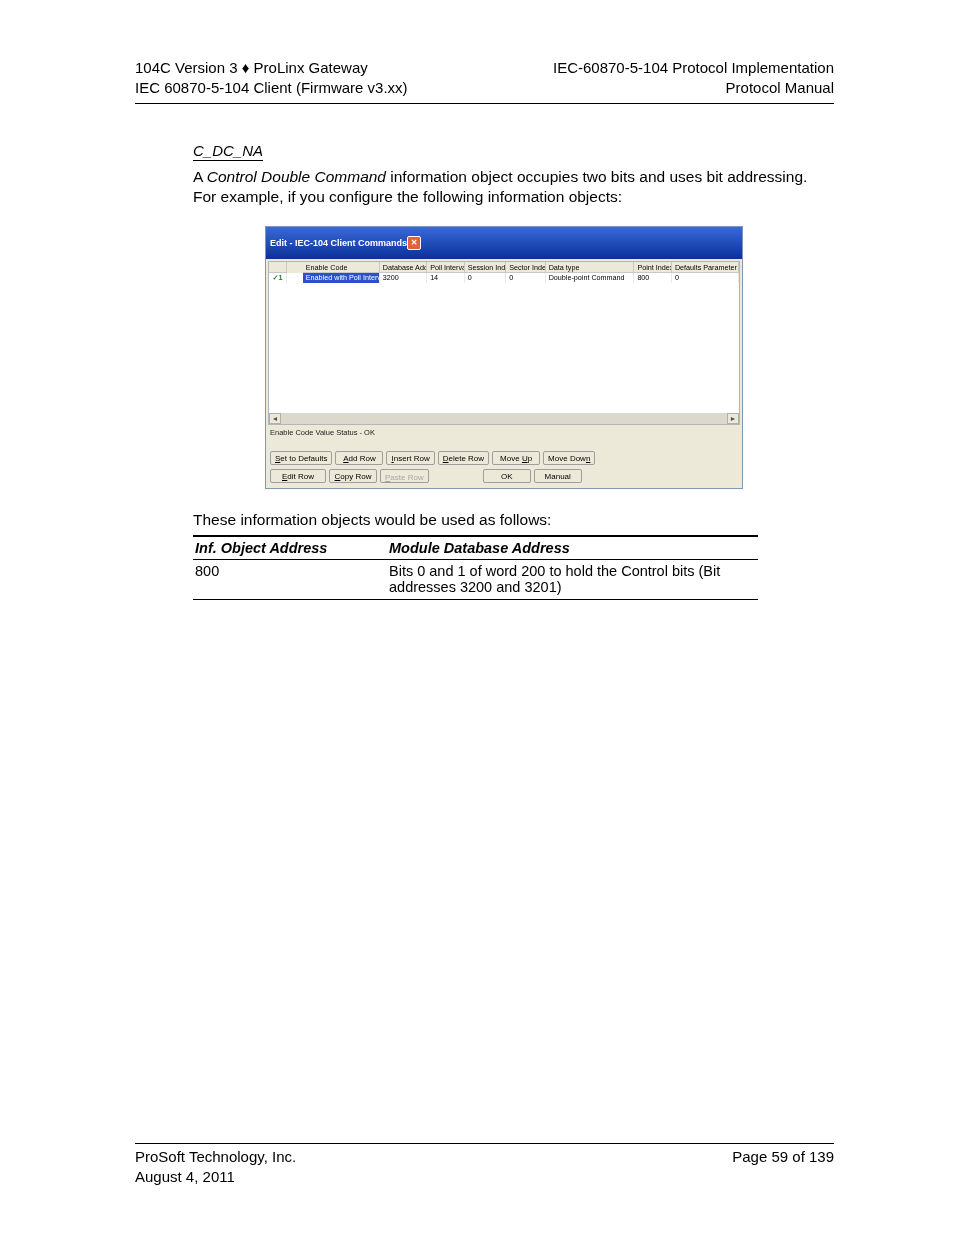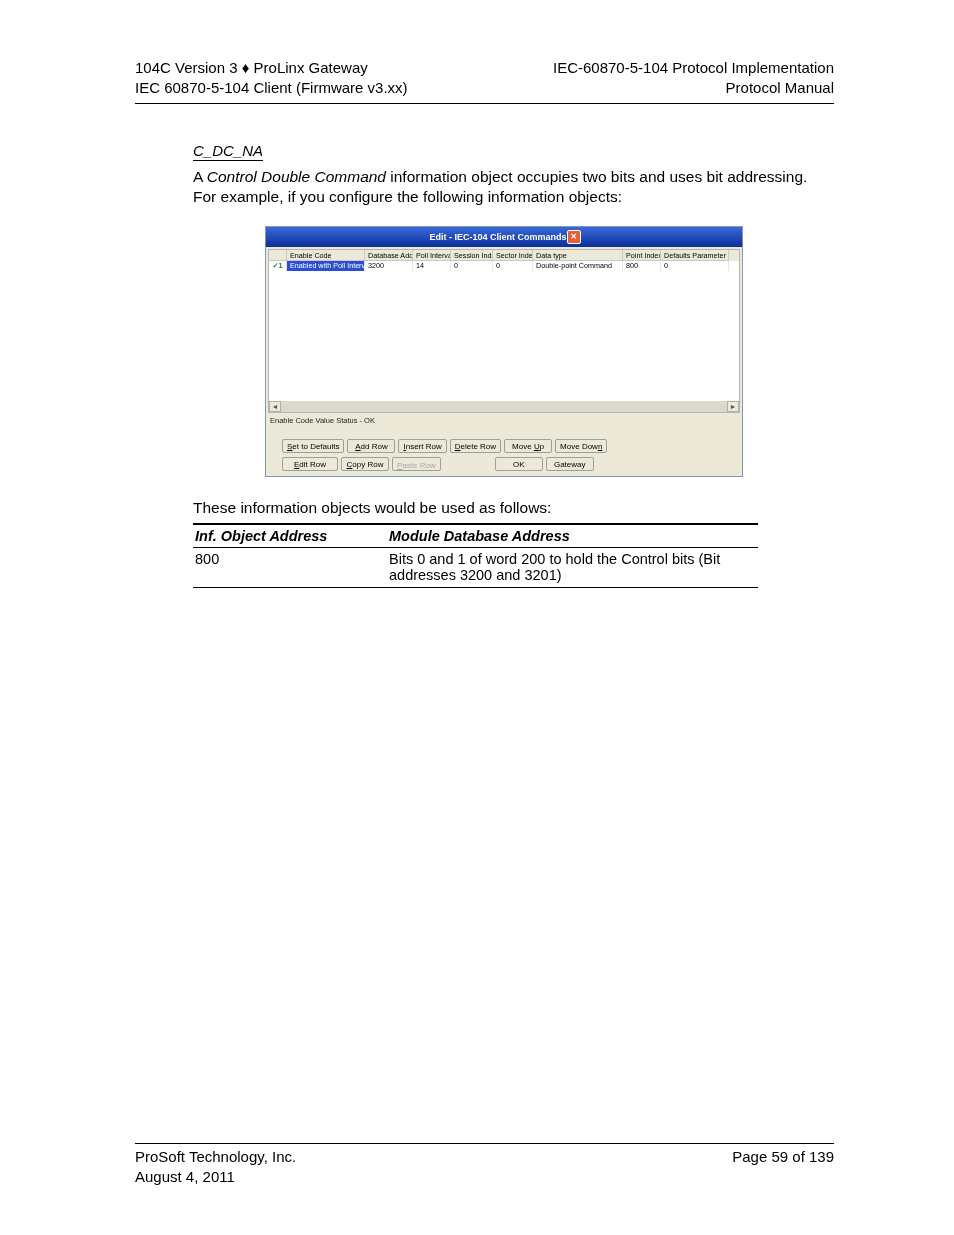--- a/index.html
+++ b/index.html
@@ -44,29 +44,29 @@
   .para .ital { font-style: italic; }
   .dialog {
     margin: 18px 0 0 130px;
     width: 478px;
     box-sizing: border-box;
     background: #ece9d8;
     border: 1px solid #7e98b6;
     font-family: Tahoma, Arial, sans-serif;
   }
   .titlebar {
-    height: 20px;
+    height: 32px;
     background: linear-gradient(#3a6ad8, #0a2f9a);
     color: #fff;
     font-size: 9px;
     font-weight: bold;
     display: flex;
     align-items: center;
     padding: 0 2px 0 4px;
-    justify-content: center;
+    justify-content: flex-start;
   }
   .titlebar .closex {
     width: 12px; height: 12px;
     background: #e2603a;
     border: 1px solid #fff;
     border-radius: 2px;
     display: flex; align-items: center; justify-content: center;
     font-size: 8px; color: #fff; line-height: 1;
   }
   .grid-wrap {
@@ -98,21 +98,21 @@
   }
   .gc {
     border-right: 1px solid #e8e8e8;
     padding: 0 3px;
     box-sizing: border-box;
     overflow: hidden;
     white-space: nowrap;
   }
   .gc.sel { background: #2a4fd0; color: #fff; }
   .rowcol { width: 18px; text-align: center; color: #2a7a2a; font-weight: bold; }
-  .c-enable   { width: 78px; }
+  .c-enable   { width: 78px; margin-left: 16px; }
   .c-dbaddr   { width: 48px; }
   .c-poll     { width: 38px; }
   .c-sess     { width: 42px; }
   .c-sector   { width: 40px; }
   .c-dtype    { width: 90px; }
   .c-pidx     { width: 38px; }
   .c-qual     { width: 68px; }
   .hscroll {
     position: absolute;
     bottom: 0; left: 0; right: 0;
@@ -131,21 +131,21 @@
   }
   .hscroll .track { flex: 1; position: relative; }
   .status-line {
     font-size: 7.5px;
     padding: 3px 4px 2px 4px;
     color: #222;
   }
   .btnrow {
     display: flex;
     gap: 3px;
-    padding: 2px 4px 2px 16px;
+    padding: 2px 4px 2px 4px;
   }
   .btnrow.r2 { padding-bottom: 5px; }
   .dbtn {
     font-size: 8px;
     height: 14px;
     background: #ece9d8;
     border: 1px solid #9e9e9e;
     border-radius: 2px;
     padding: 0 4px;
     display: flex; align-items: center; justify-content: center;
@@ -273,21 +273,21 @@
           <span><span class="u">E</span>dit Row</span>
         </div>
       <div class="dbtn">
           <span><span class="u">C</span>opy Row</span>
         </div>
       <div class="dbtn disabled">
           <span><span class="u">P</span>aste Row</span>
         </div>
       <div style="min-width:48px"></div>
       <div class="dbtn">OK</div>
-      <div class="dbtn">Gateway</div>
+      <div class="dbtn">Manual</div>
     </div>
   </div>
 
   <div class="after-dialog">These information objects would be used as follows:</div>
 
   <table class="tbl">
     <tbody>
         <tr>
       <th class="c1">Inf. Object Address</th>
       <th>Module Database Address</th>

